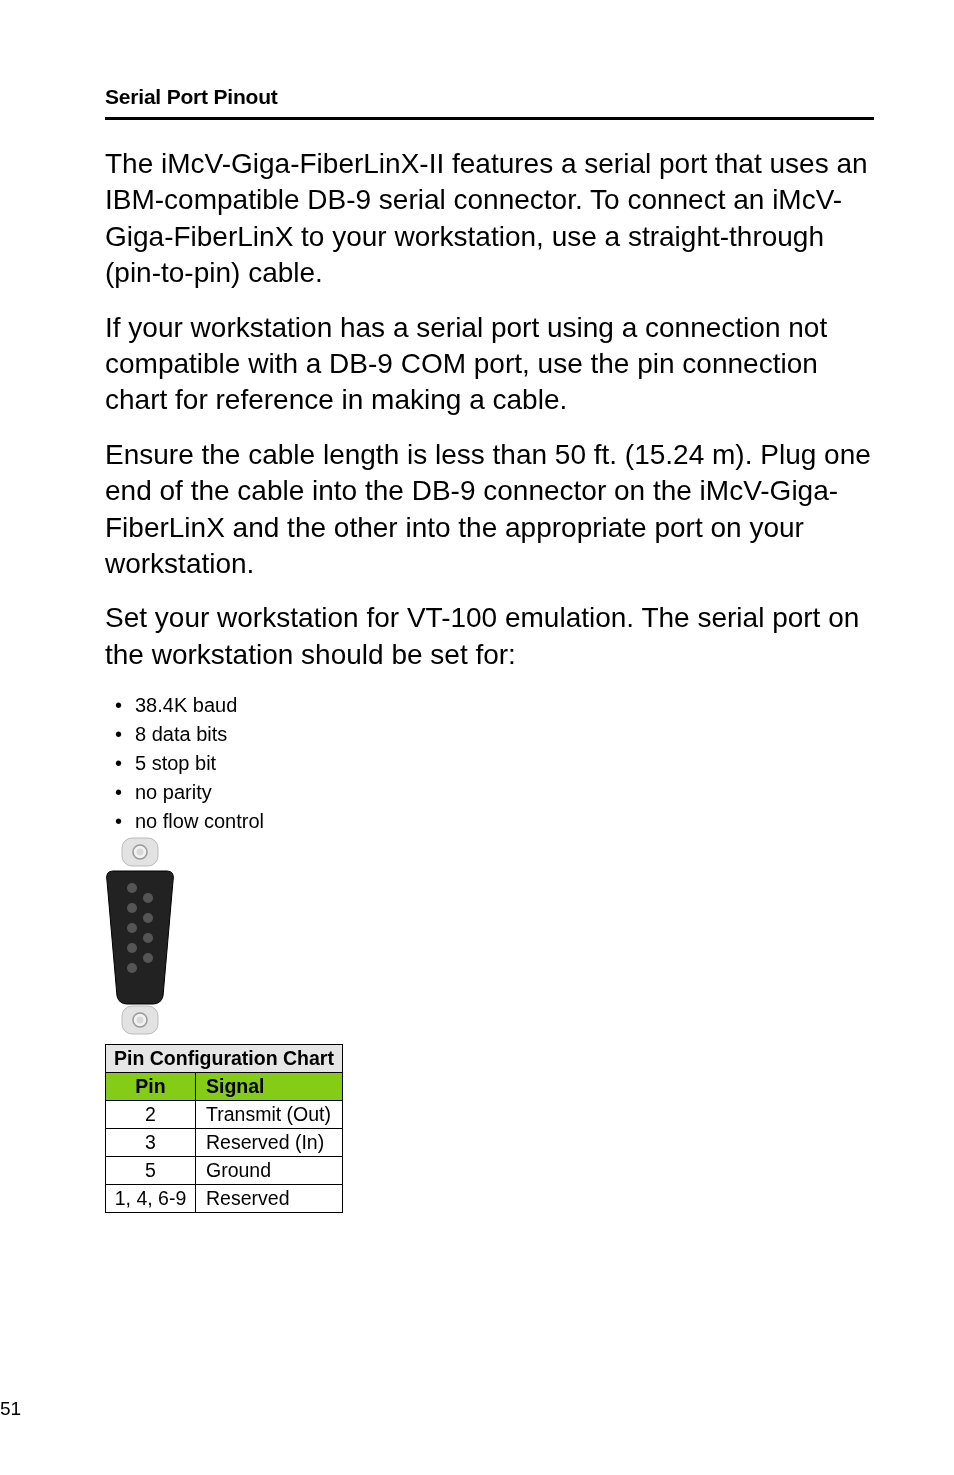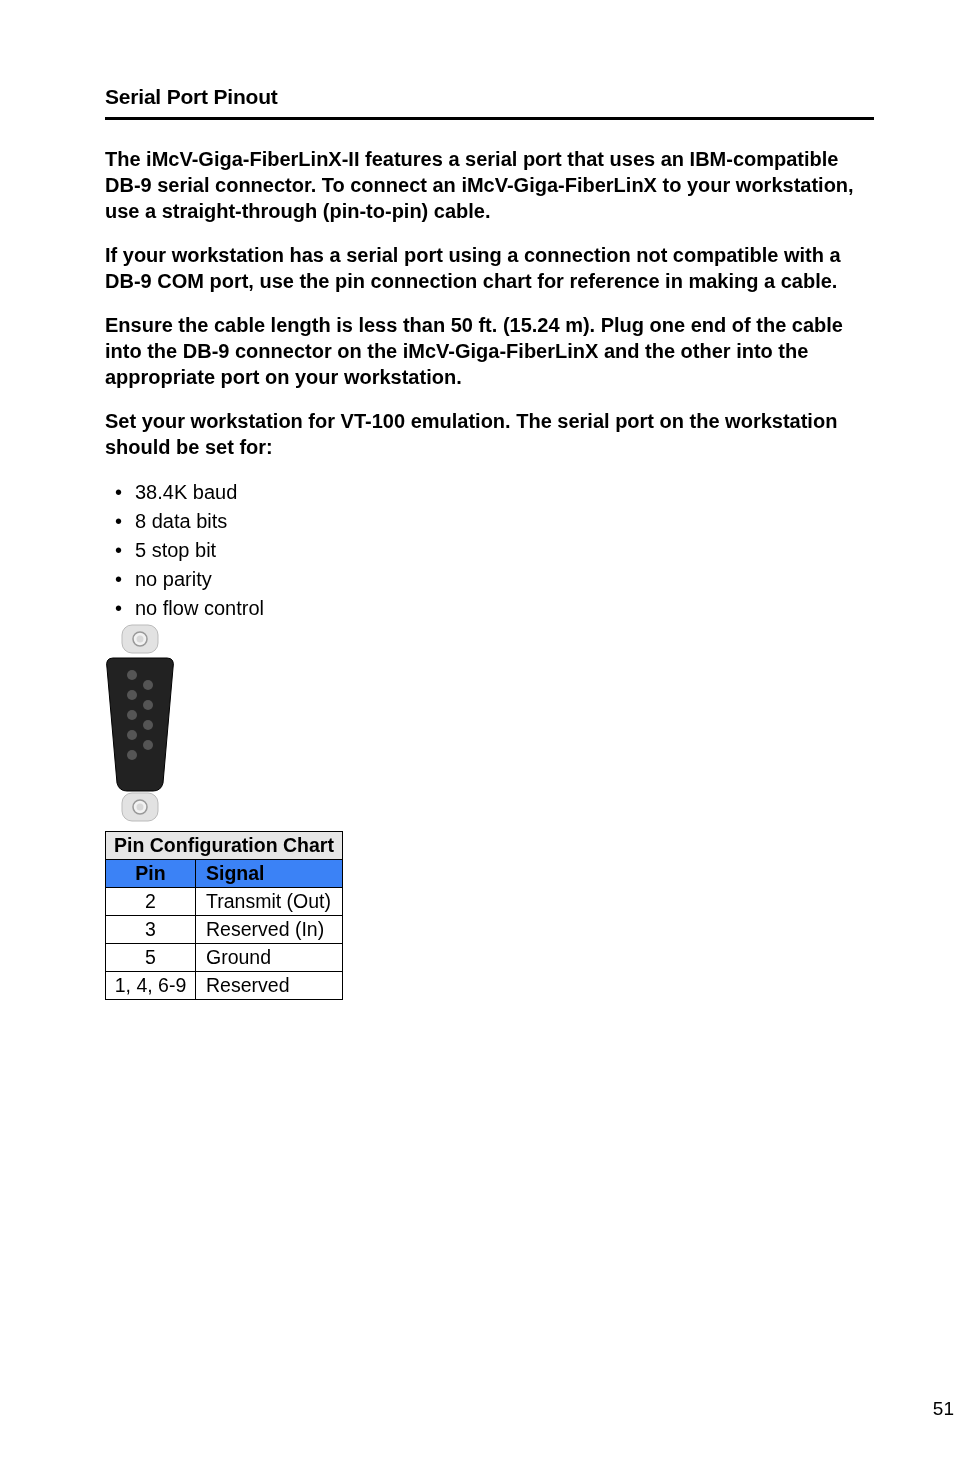--- a/index.html
+++ b/index.html
@@ -21,24 +21,24 @@
       margin-bottom: 8px;
       font-family: 'Arial Black', 'Helvetica', sans-serif;
       letter-spacing: -0.2px;
     }
     .title-rule {
       border: none;
       border-top: 3px solid black;
       margin-bottom: 26px;
     }
     .paragraph {
-      font-size: 20px;
+      font-size: 28px;
       line-height: 1.3;
       margin-bottom: 18px;
-      font-weight: 700;
+      font-weight: 400;
     }
     .bullet-list {
       list-style: none;
       padding-left: 30px;
     }
     .bullet-list li {
       font-size: 20px;
       line-height: 1.45;
       position: relative;
       font-weight: 300;
@@ -74,37 +74,37 @@
       padding: 2px 8px;
       font-size: 19.5px;
       font-weight: 300;
     }
     .pin-table .header-merged {
       text-align: center;
       background: #e6e6e6;
       font-weight: bold;
     }
     .pin-table .subheader {
-      background: #3b82f6;
+      background: #84cc16;
       font-weight: bold;
     }
     .pin-table .pin-col {
       text-align: center;
       width: 38%;
     }
     .pin-table .signal-col {
       text-align: left;
       padding-left: 10px;
     }
     .page-number {
       position: absolute;
       bottom: 55px;
       left: 0;
       width: 100%;
-      text-align: right;
+      text-align: left;
       font-size: 19px;
       font-weight: 300;
     }
   </style>
 </head>
 <body>
 
 <h2 class="section-title">Serial Port Pinout</h2>
 <hr class="title-rule">
 

